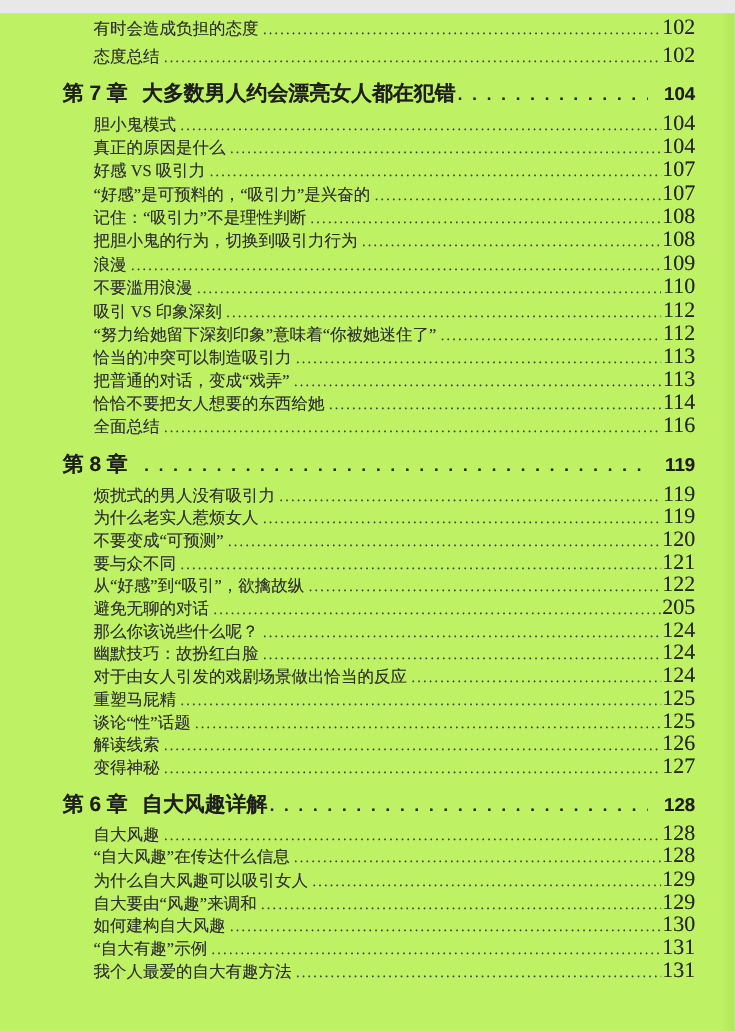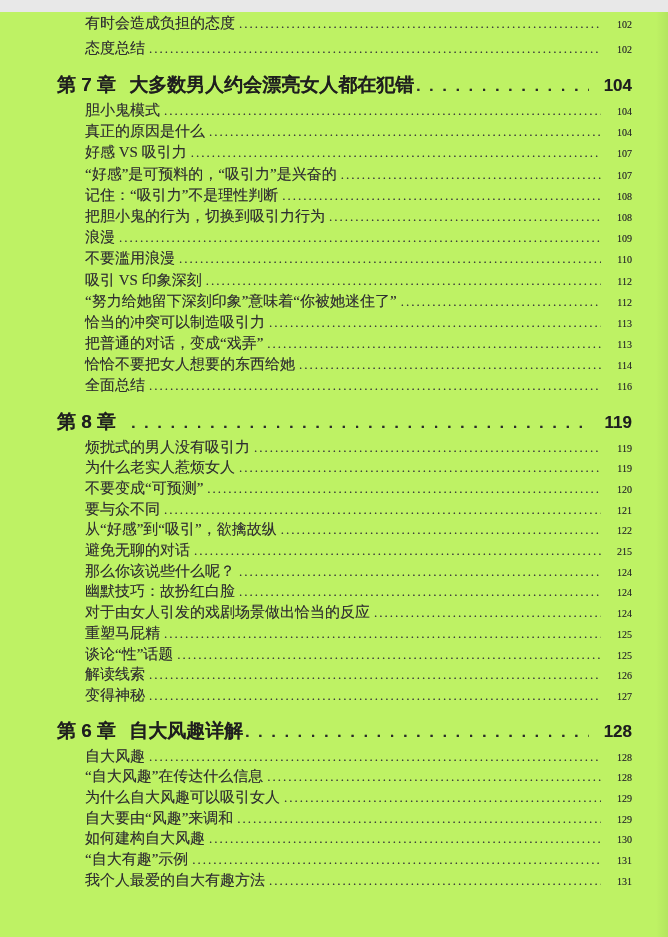--- a/index.html
+++ b/index.html
@@ -39,21 +39,21 @@
     margin:0 1px 0 4px;
     color:#3c3c3c;
   }
   .sub .dots{font-size:13px;letter-spacing:2px;}
   .sub .dots::after,
   .chap .dots::after{
     content:"........................................................................................................................................................................................................";
   }
   .p{
     text-align:right;min-width:30px;
-    font-size:10px;color:#262626;
+    font-size:20px;color:#262626;
     text-shadow:0 0 0.5px rgba(70,70,70,0.5);
   }
   .chap{
     height:29px;
     margin-top:8px;
     font-family:"Liberation Sans","DejaVu Sans",sans-serif;
     font-weight:700;
     font-size:19px;
     color:#1e1e1e;
     text-shadow:0 0 0.4px rgba(40,40,40,0.6);
@@ -195,21 +195,21 @@
           <span class="p">121</span>
         </div>
         <div class="row sub">
           <span class="t">从“好感”到“吸引”，欲擒故纵</span>
           <span class="dots"></span>
           <span class="p">122</span>
         </div>
         <div class="row sub">
           <span class="t">避免无聊的对话</span>
           <span class="dots"></span>
-          <span class="p">215</span>
+          <span class="p">205</span>
         </div>
         <div class="row sub">
           <span class="t">那么你该说些什么呢？</span>
           <span class="dots"></span>
           <span class="p">124</span>
         </div>
         <div class="row sub">
           <span class="t">幽默技巧：故扮红白脸</span>
           <span class="dots"></span>
           <span class="p">124</span>

